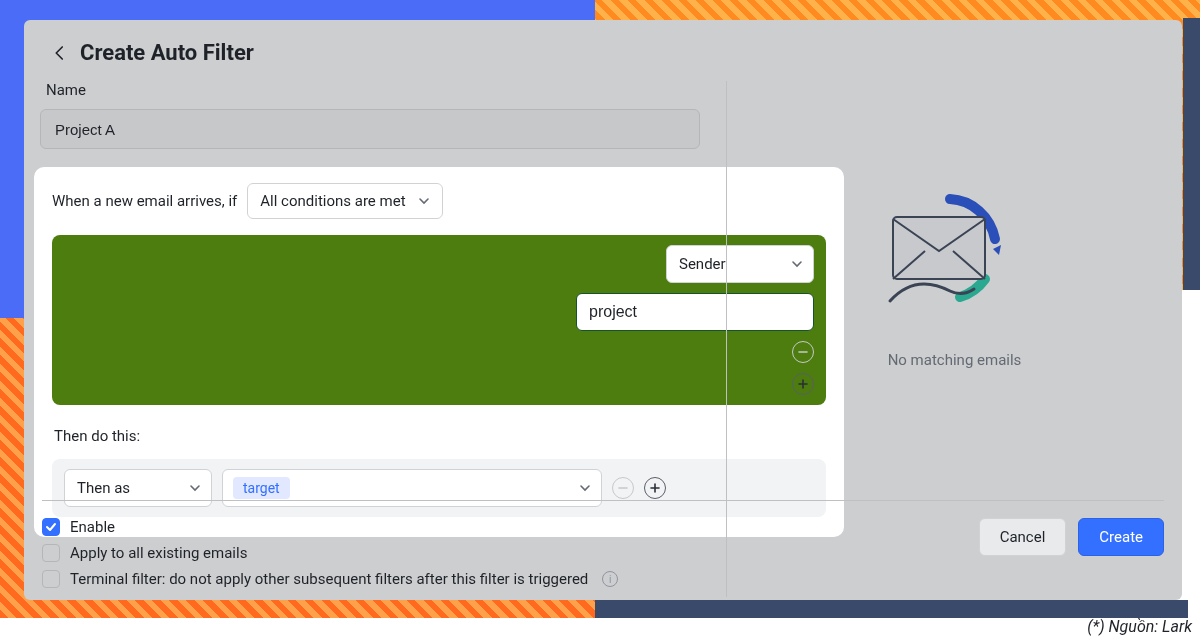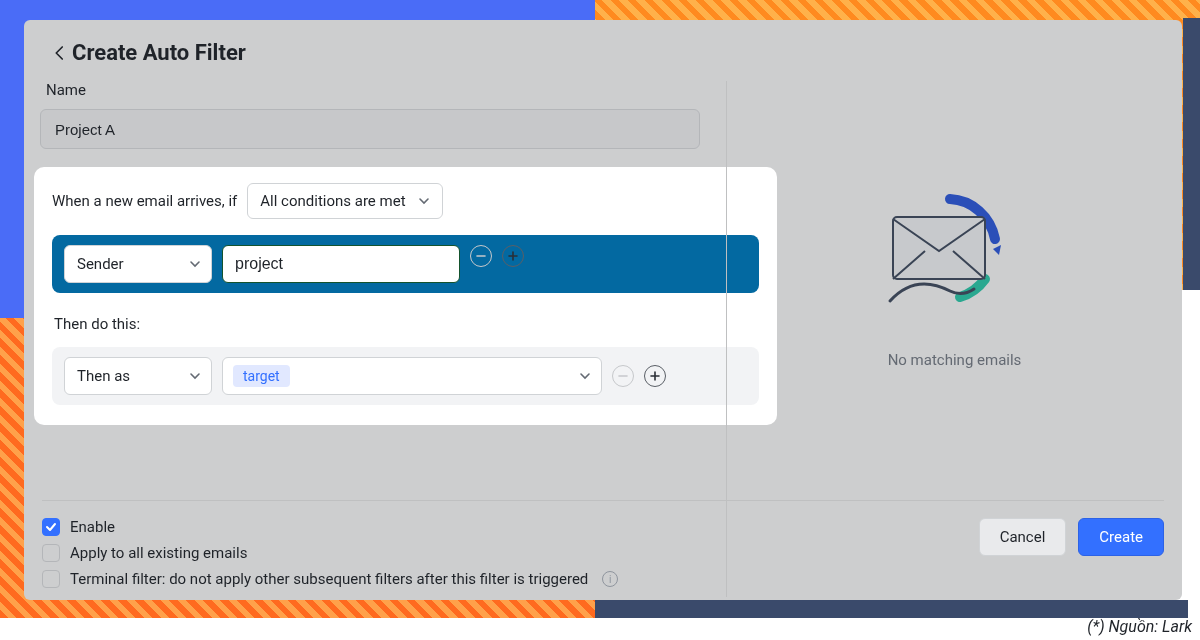--- a/index.html
+++ b/index.html
@@ -47,21 +47,21 @@
     top: 20px; left: 24px;
     width: 1158px; height: 580px;
     background: #cdcecf;
     border-radius: 6px;
     overflow: hidden;
   }
 
   .header {
     display: flex;
     align-items: center;
-    gap: 0;
+    gap: 8px;
     padding: 20px 24px 16px 24px;
   }
   .back-btn {
     width: 24px; height: 24px;
     display: flex; align-items: center; justify-content: center;
     cursor: pointer;
   }
   .title {
     font-size: 22px;
     font-weight: 700;
@@ -103,21 +103,21 @@
     font-size: 15px;
     color: #1f2329;
     margin-left: 0;
   }
 
   .card {
     background: #fff;
     border-radius: 10px;
     padding: 16px 18px 20px 18px;
     margin-top: 18px;
-    width: 743px;
+    width: 810px;
     margin-left: -6px;
   }
 
   .cond-header {
     display: flex;
     align-items: center;
     gap: 10px;
     font-size: 15px;
     color: #1f2329;
     margin-bottom: 16px;
@@ -132,26 +132,27 @@
     border: 1px solid #d0d3d6;
     border-radius: 6px;
     font-size: 15px;
     color: #1f2329;
     cursor: pointer;
     text-align: center;
   }
   .chev { width: 12px; height: 12px; }
 
   .cond-row {
-    background: #0369a1;
+    background: #4d7c0f;
     border-radius: 8px;
     padding: 10px 12px;
     display: flex;
-    align-items: flex-start;
+    align-items: flex-end;
     gap: 10px;
+    flex-direction: column;
   }
   .sel {
     display: inline-flex;
     align-items: center;
     justify-content: space-between;
     height: 38px;
     background: #fff;
     border: 1px solid #d0d3d6;
     border-radius: 6px;
     padding: 0 10px 0 12px;

